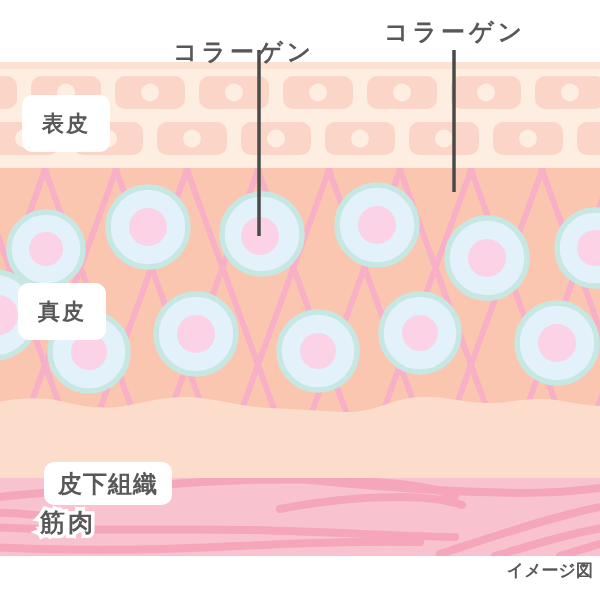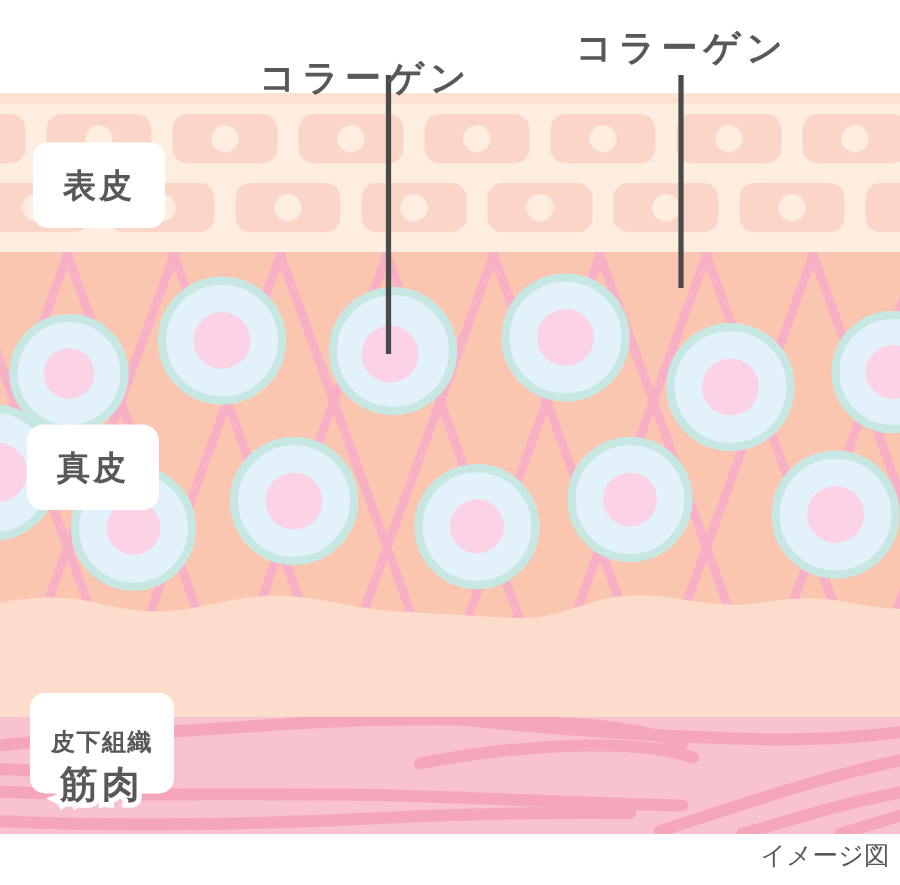--- a/index.html
+++ b/index.html
@@ -30,28 +30,28 @@
   .fiber{stroke:var(--muscle-fiber);stroke-width:8;fill:none;stroke-linecap:round;}
   .pointer{stroke:var(--pointer-line);stroke-width:3.5;}
 
   
   .lbl{position:absolute;font-weight:bold;color:var(--label-text);white-space:nowrap;}
   .top-lbl{width:200px;text-align:center;font-size:24px;letter-spacing:4px;top:16px;}
   .boxed{
     background:var(--label-box-bg);border-radius:10px;line-height:25px;
     padding:16px 20px;font-size:22px;letter-spacing:2px;
   }
-  .boxed.wide{font-size:16px;line-height:27px;padding:20px 14px;letter-spacing:1px;}
+  .boxed.wide{font-size:24px;line-height:27px;padding:8px 14px;letter-spacing:1px;margin-left:24px;}
   .outlined{font-size:25px;letter-spacing:3px;position:relative;z-index:1;}
   .outlined::before{
     content:attr(data-text);position:absolute;left:0;top:0;z-index:-1;
     -webkit-text-stroke:7px #ffffff;
     text-shadow:0 0 3px #fff,2px 2px 0 #fff,-2px 2px 0 #fff,2px -2px 0 #fff,-2px -2px 0 #fff;
   }
-  .note{position:absolute;right:7px;top:559px;font-size:17px;font-weight:400;color:var(--label-text);}
+  .note{position:absolute;right:7px;top:559px;font-size:17px;font-weight:700;color:var(--label-text);}
 </style>
 </head>
 <body>
 
 <div class="stage">
 
   <svg width="600" height="590" viewBox="0 0 600 590">
     <defs>
       <pattern id="bricks" patternUnits="userSpaceOnUse" x="-11" y="76" width="84" height="92">
         <rect class="brick" x="42" y="0" width="70" height="33" rx="10"></rect>

